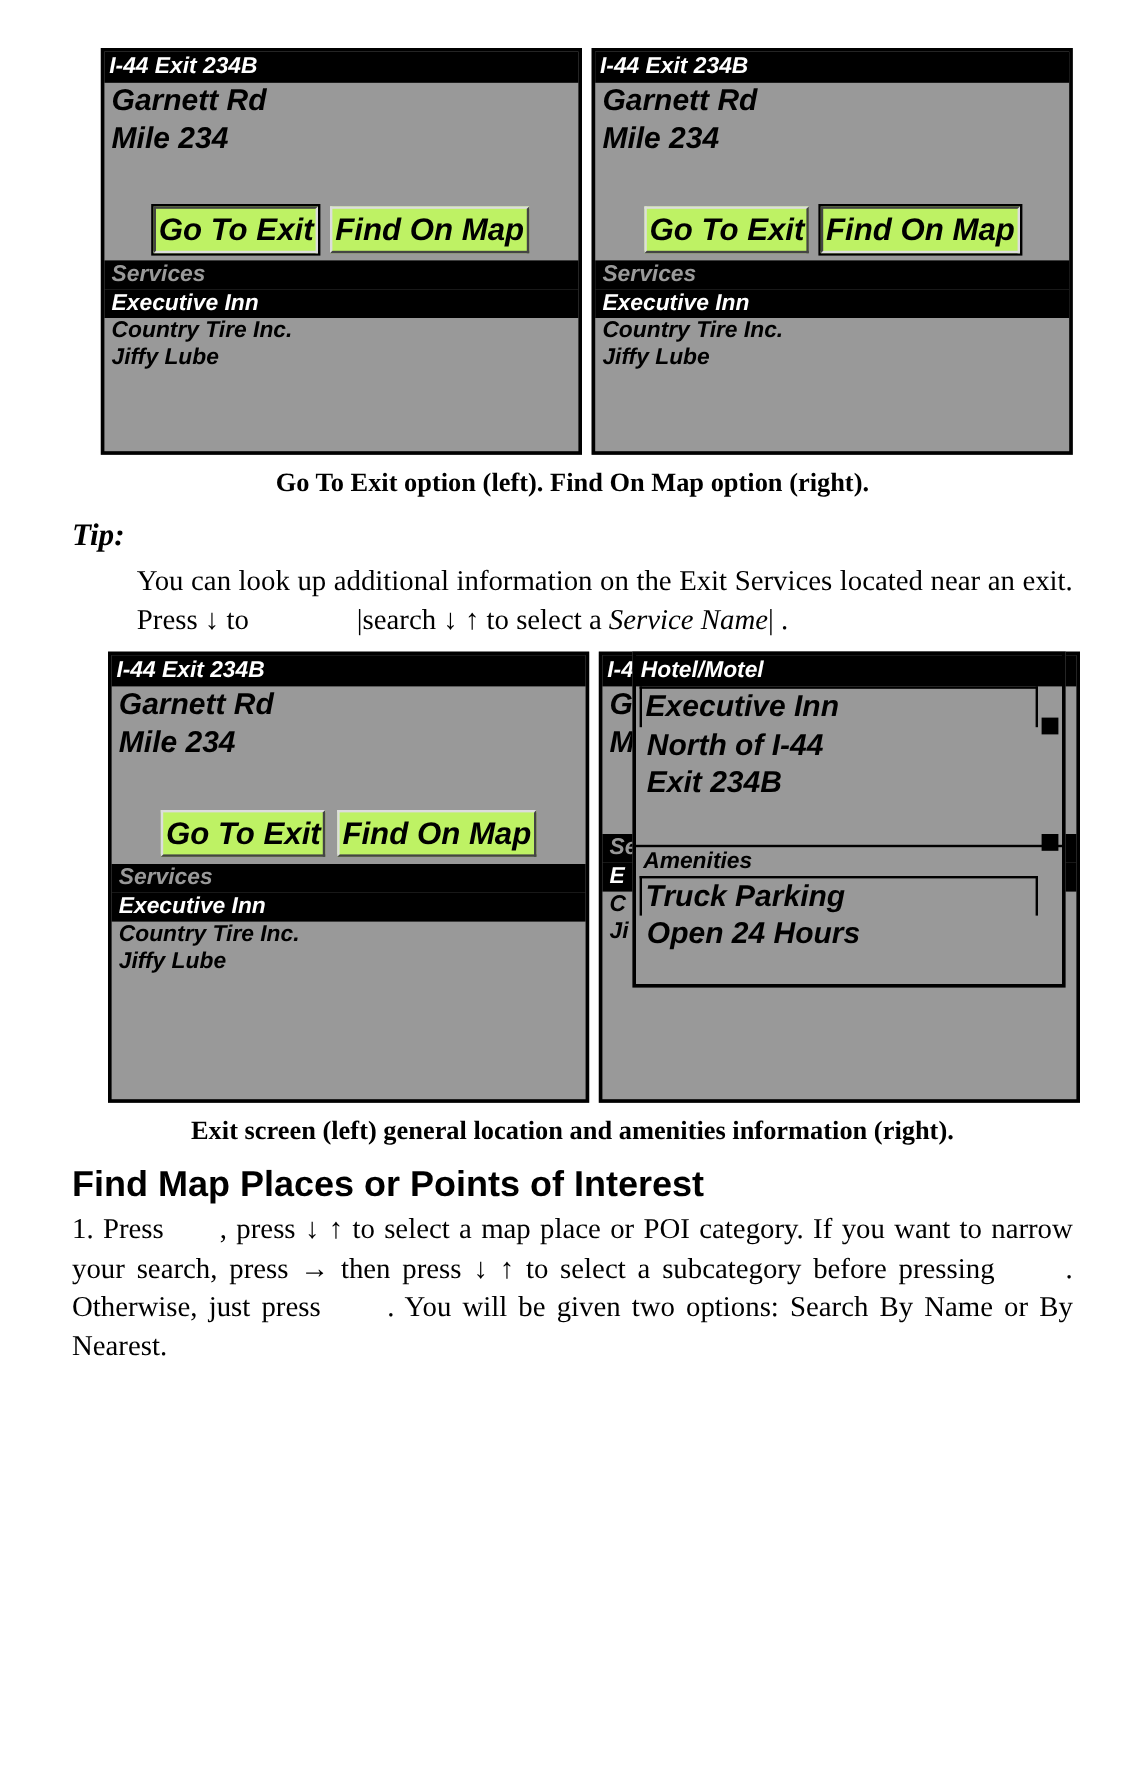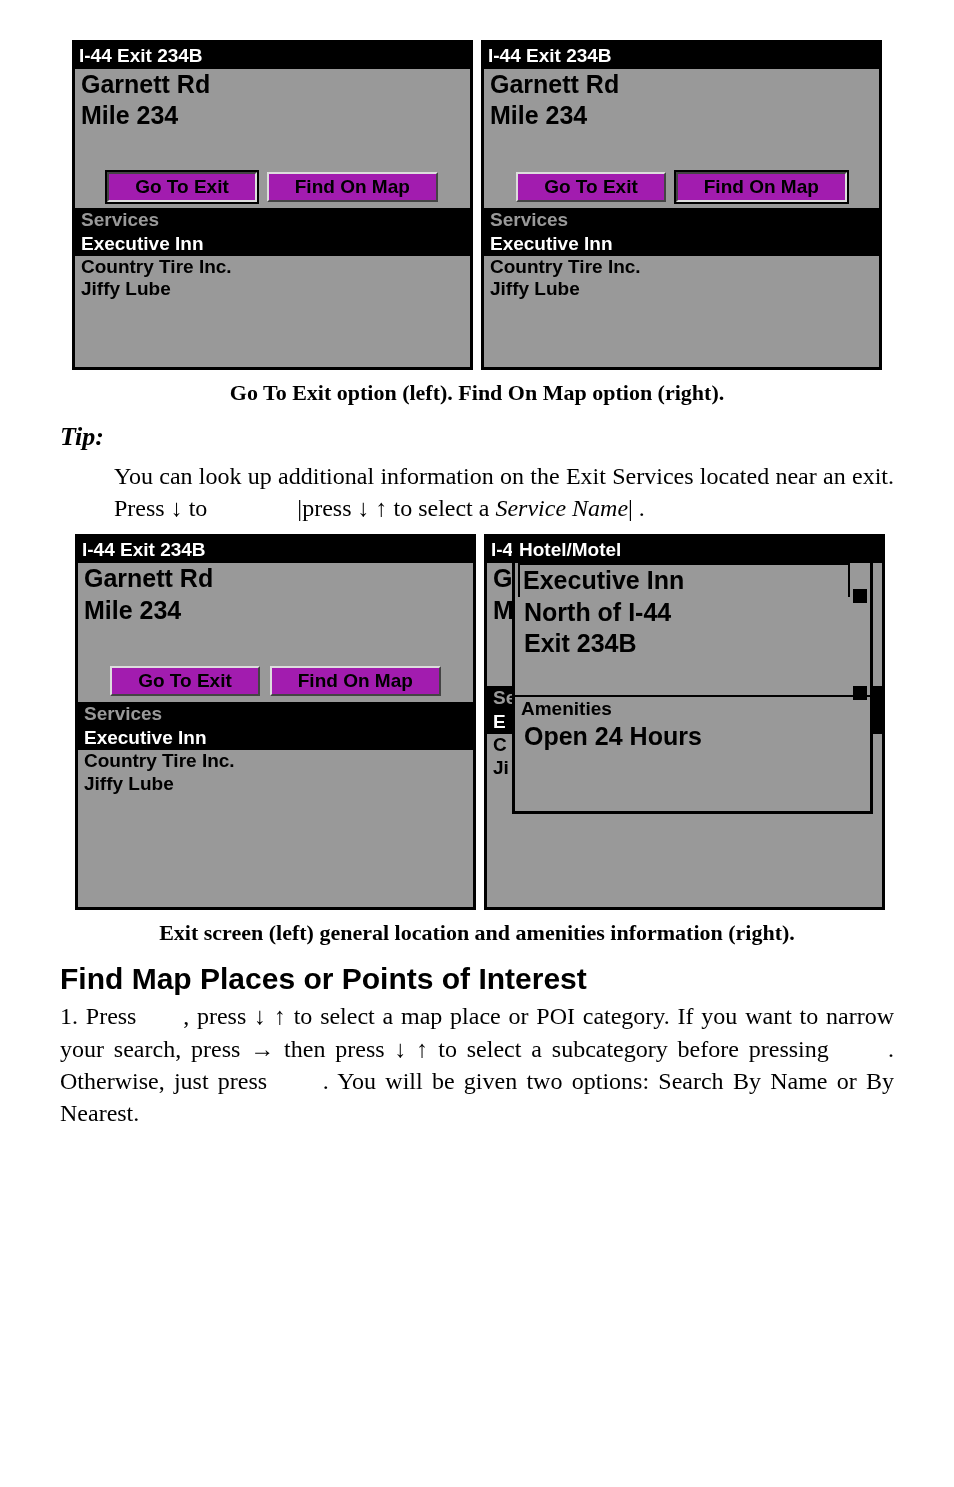--- a/index.html
+++ b/index.html
@@ -6,23 +6,24 @@
     margin: 0;
     padding: 30px 60px;
     font-family: Georgia, 'Times New Roman', serif;
     background: #fff;
     color: #000;
     width: 954px;
     box-sizing: border-box;
   }
   .figure-row {
     display: flex;
-    justify-content: center;
+    justify-content: flex-end;
     gap: 8px;
     margin: 10px 0;
+    font-style: italic;
   }
   .gps-window {
     width: 395px;
     border: 3px solid #000;
     background: #999;
     font-family: Arial, Helvetica, sans-serif;
     font-weight: bold;
   }
   .gps-titlebar {
     background: #000;
@@ -40,30 +41,30 @@
     line-height: 1.25;
   }
   .gps-spacer { height: 36px; }
   .btn-row {
     display: flex;
     justify-content: center;
     gap: 10px;
     padding: 4px 0 6px 0;
   }
   .gps-btn {
-    background: #a21caf;
+    background: #bef264;
     border-top: 2px solid #ddd;
     border-left: 2px solid #ddd;
     border-right: 2px solid #444;
     border-bottom: 2px solid #444;
     color: #000;
     font-family: Arial, Helvetica, sans-serif;
     font-weight: bold;
-    font-size: 19px;
-    padding: 2px 26px;
+    font-size: 26px;
+    padding: 2px 2px;
   }
   .gps-btn.selected {
     border-top: 2px solid #444;
     border-left: 2px solid #444;
     border-right: 2px solid #ddd;
     border-bottom: 2px solid #ddd;
     box-shadow: 0 0 0 2px #000;
   }
   .gps-section {
     background: #000;
@@ -195,21 +196,21 @@
     </div>
   </div>
 </div>
 
 <div class="caption">Go To Exit option (left). Find On Map option (right).</div>
 
 <div class="tip-label">Tip:</div>
 <p class="tip-body">
   <span>You can look up additional information on the Exit Services located near an exit. Press </span><span>↓</span><span> to </span>
   &nbsp;&nbsp;&nbsp;&nbsp;&nbsp;&nbsp;&nbsp;&nbsp;&nbsp;&nbsp;&nbsp;&nbsp;&nbsp;
-  <span>|press </span><span>↓</span> <span>↑</span><span> to select a </span>
+  <span>|search </span><span>↓</span> <span>↑</span><span> to select a </span>
   <span class="svc">Service Name</span><span>| .</span>
 </p>
 
 <div class="figure-row">
 
   <div class="gps-window">
     <div class="gps-titlebar">I-44 Exit 234B</div>
     <div class="gps-body">
       <div class="gps-text">Garnett Rd</div>
       <div class="gps-text">Mile 234</div>
@@ -244,20 +245,21 @@
       <div class="gps-titlebar">Hotel/Motel</div>
       <div class="popup-body" style="position:relative;">
         <div class="scroll-stub popup-scroll-top"></div>
         <div class="gps-text" style="border:2px solid #000; border-bottom:none; margin:0 20px 0 3px; padding:0 3px;">Executive Inn</div>
         <div class="gps-text" style="margin-left:3px;">North of I-44</div>
         <div class="gps-text" style="margin-left:3px;">Exit 234B</div>
         <div class="popup-spacer"></div>
         <div class="scroll-stub popup-scroll-mid"></div>
         <div class="popup-sectionbar" style="background:#999;color:#000;border-top:2px solid #000;">Amenities</div>
         <div class="popup-amen-area">
+          <div class="gps-text" style="border:2px solid #000; border-bottom:none; margin:0 20px 0 3px; padding:0 3px;">Truck Parking</div>
           <div class="gps-text" style="margin-left:3px;">Open 24 Hours</div>
         </div>
       </div>
     </div>
   </div>
 </div>
 
 <div class="caption">Exit screen (left) general location and amenities information (right).</div>
 
 <h2 class="section-head">Find Map Places or Points of Interest</h2>

